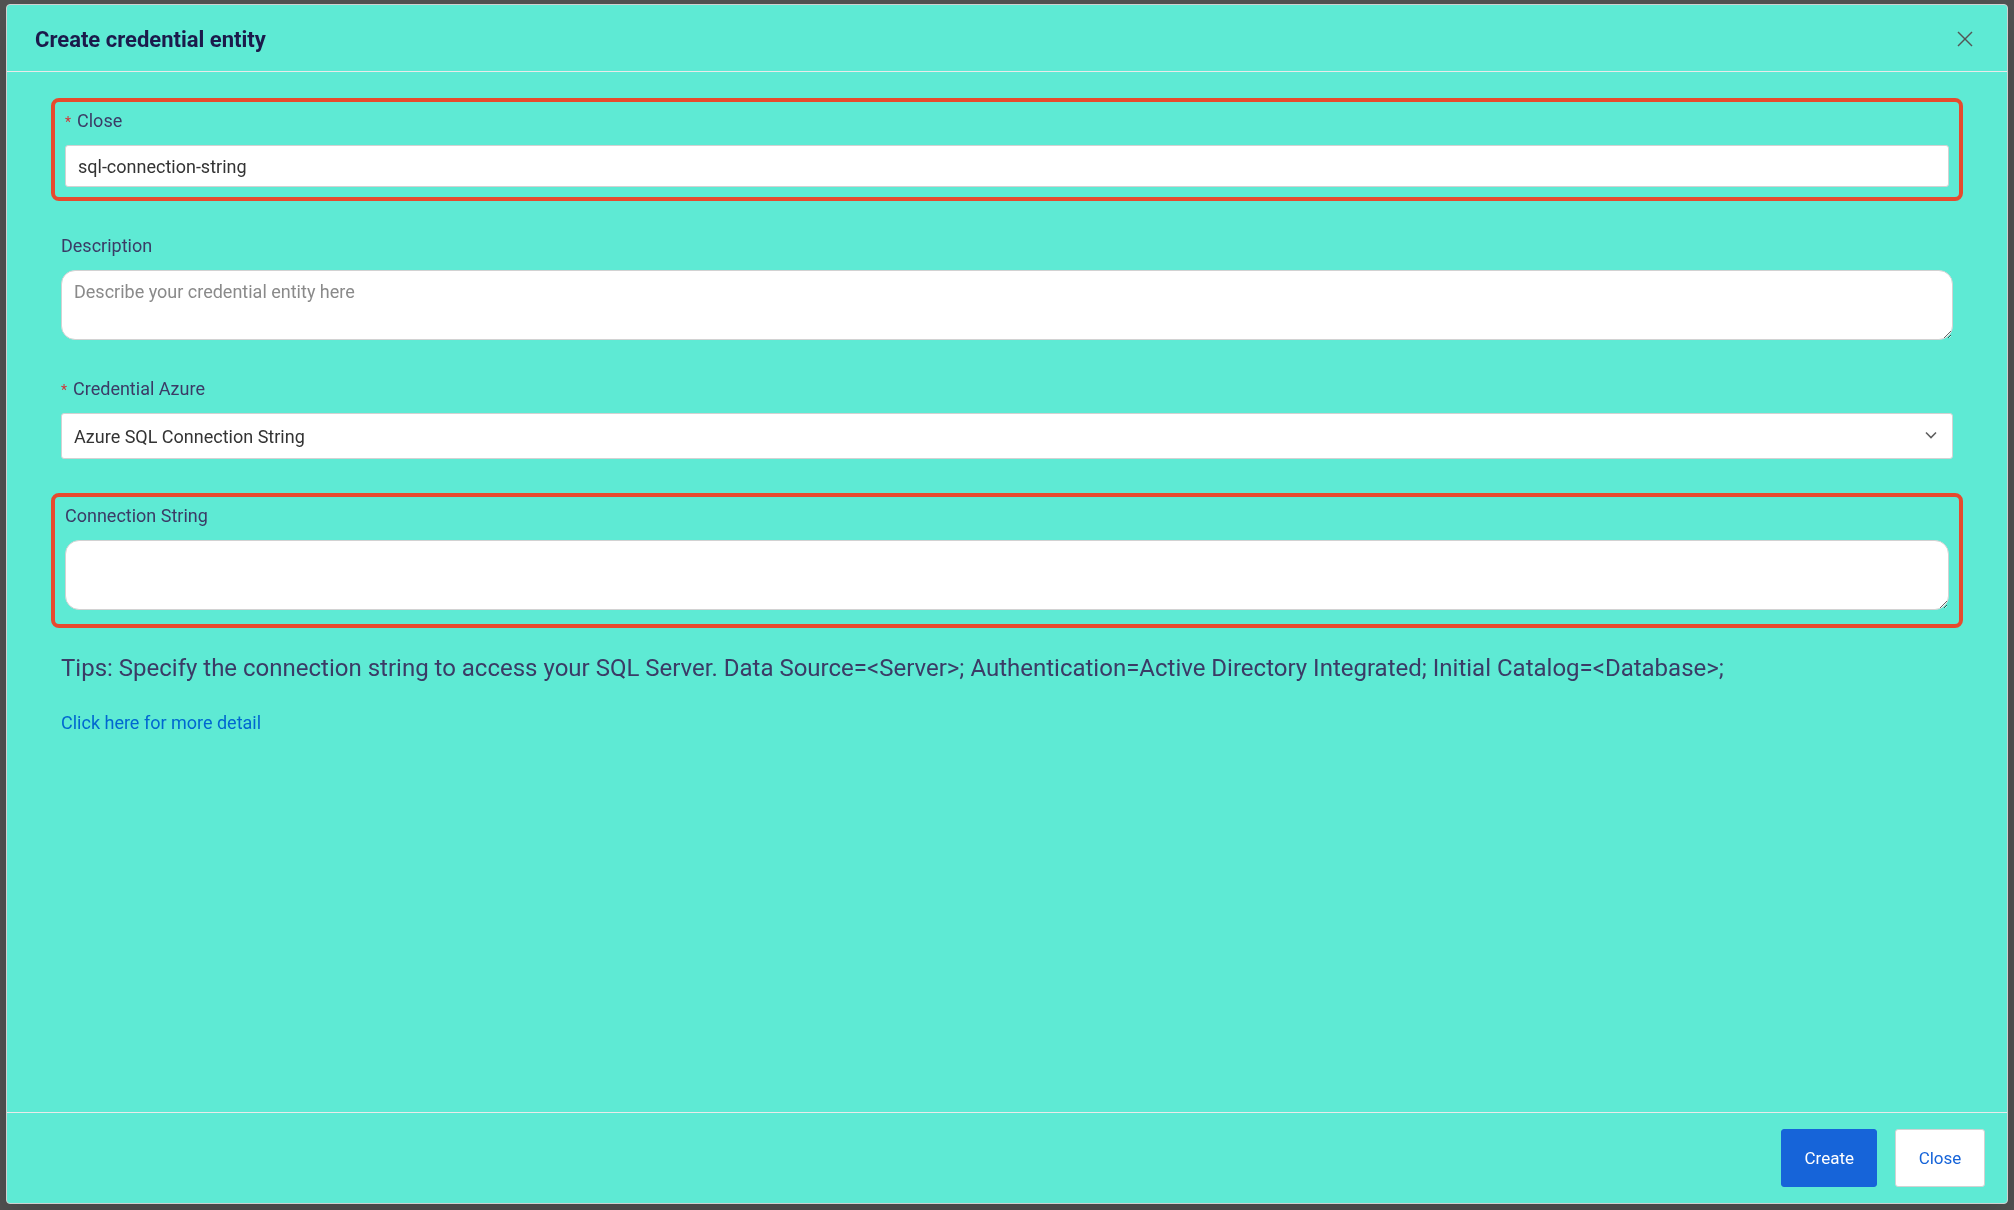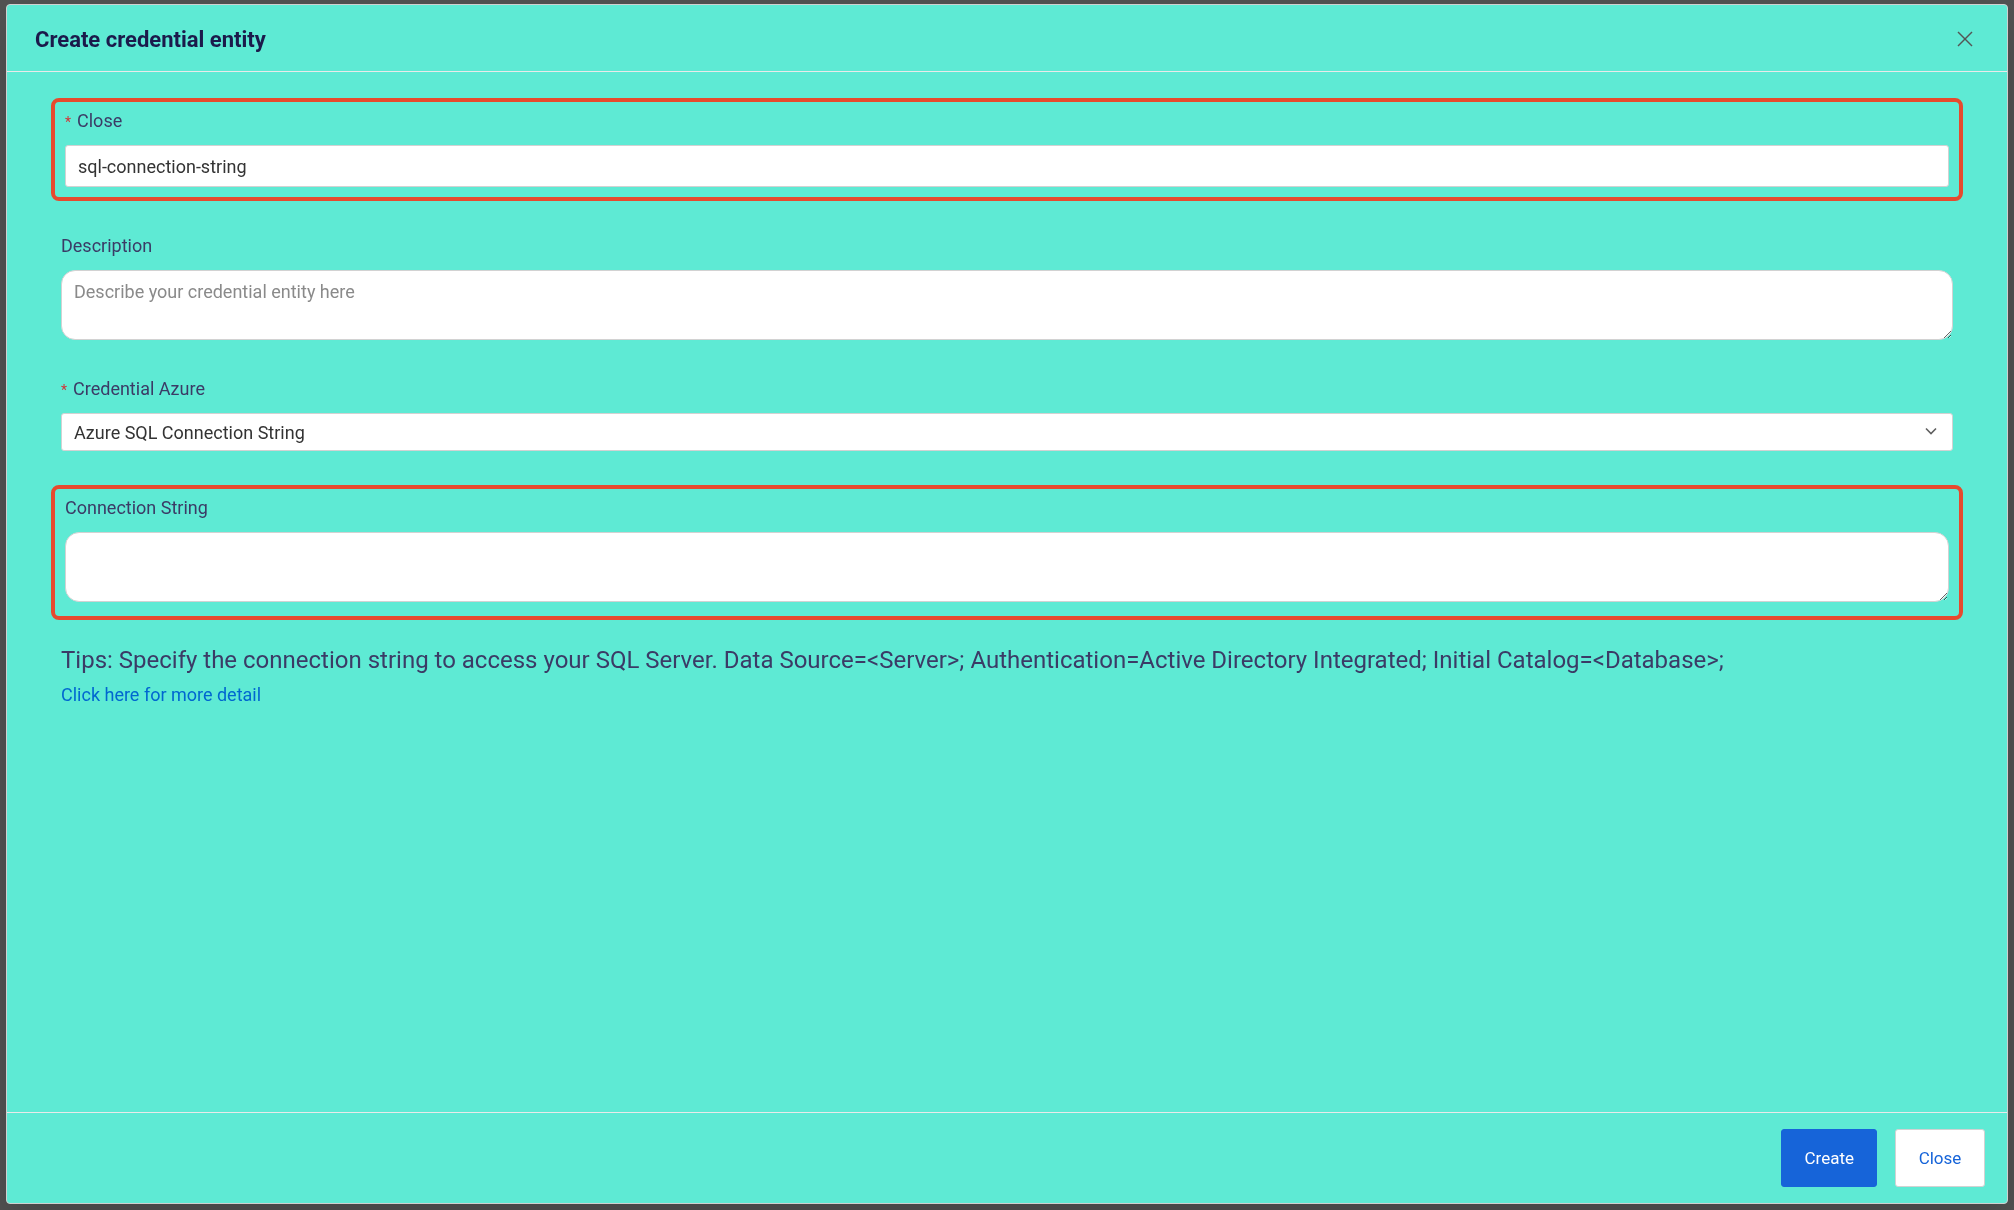--- a/index.html
+++ b/index.html
@@ -114,21 +114,21 @@
     color: #8a8a8a;
   }
 
   .select-wrap {
     position: relative;
   }
 
   .select-input {
     width: 100%;
     box-sizing: border-box;
-    height: 38px;
+    height: 46px;
     padding: 8px 40px 8px 12px;
     font-size: 18px;
     color: #333;
     border: 1px solid #d2d2d2;
     border-radius: 3px;
     background: #fff;
     cursor: pointer;
     display: flex;
     align-items: center;
   }
@@ -163,21 +163,21 @@
   .tips-text {
     font-size: 24px;
     color: #3b3b66;
     margin-top: 26px;
   }
 
   .link {
     color: #0067d0;
     cursor: pointer;
     display: inline-block;
-    margin-top: 10px;
+    margin-top: 30px;
     font-size: 18px;
   }
 
   .modal-footer {
     border-top: 1px solid #eaeaea;
     padding: 16px 22px;
     display: flex;
     justify-content: flex-end;
     gap: 18px;
   }

